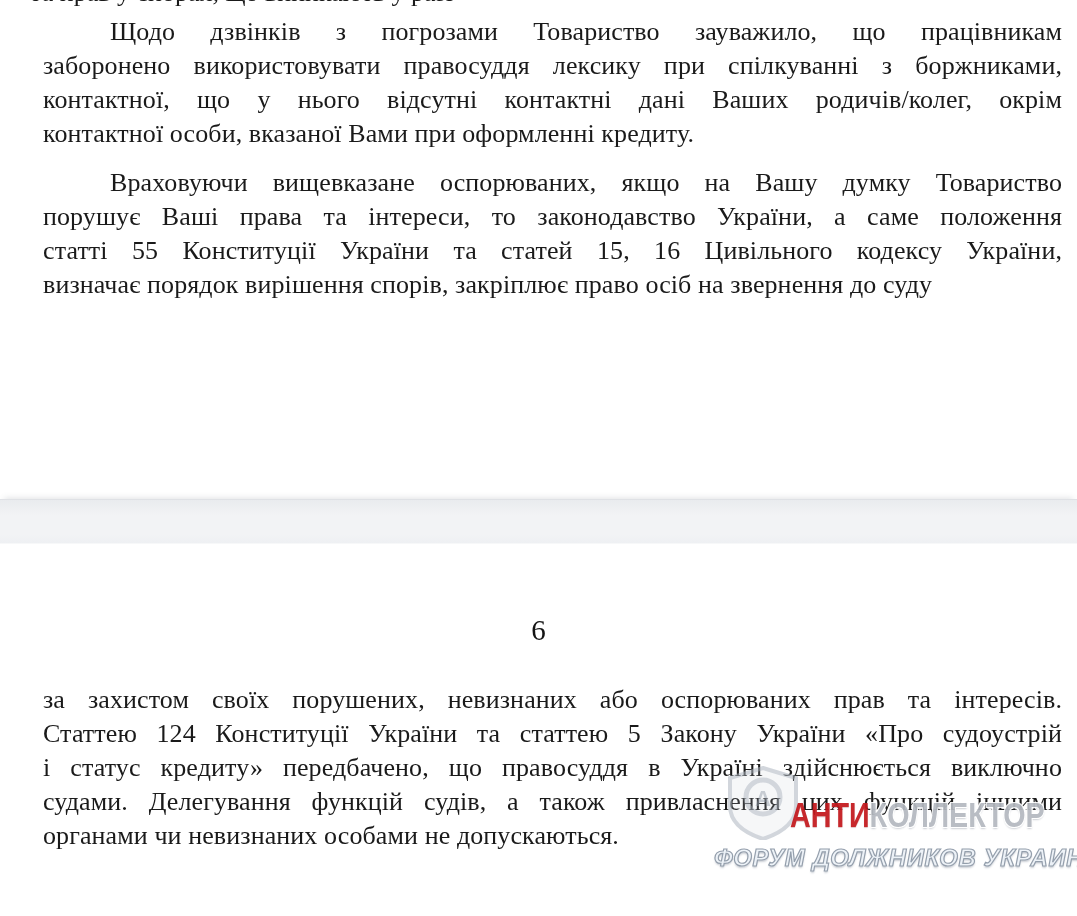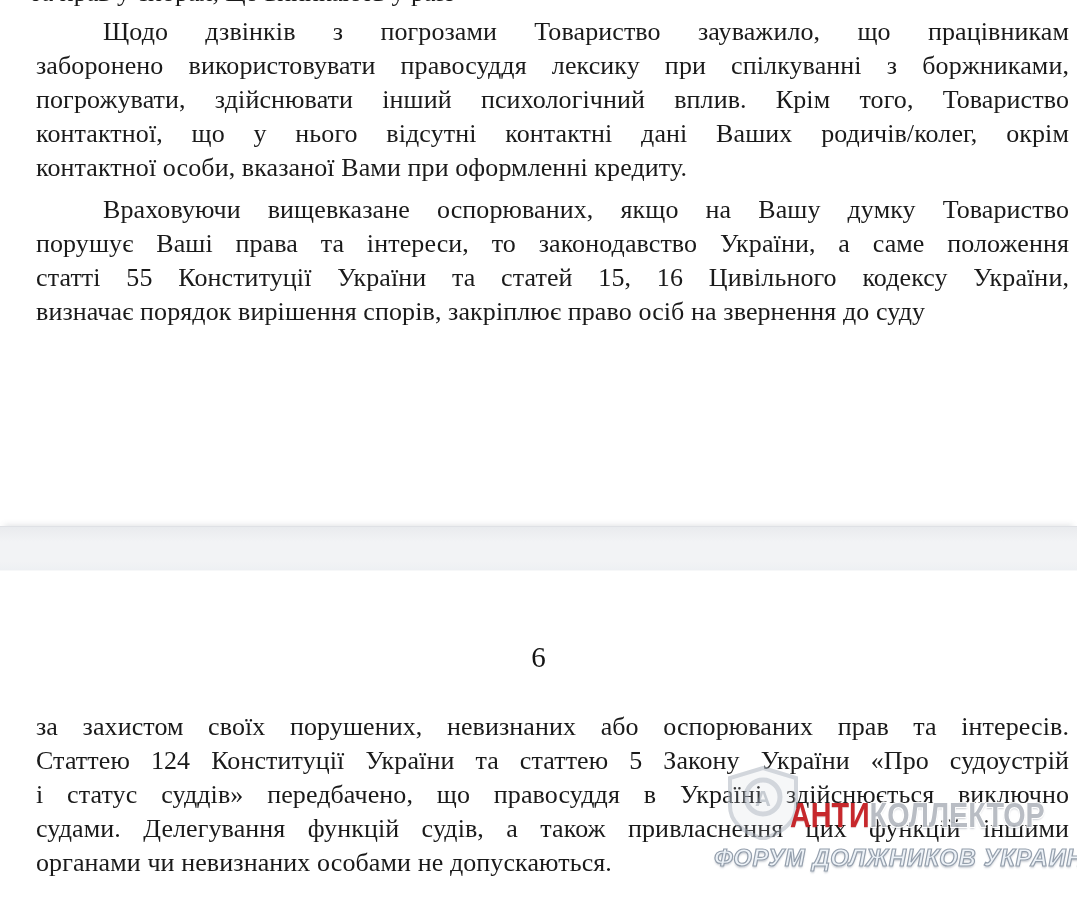--- a/index.html
+++ b/index.html
@@ -12,21 +12,21 @@
   .doc { position: relative; width: 1077px; height: 916px; background: #ffffff; }
 
   .textblock { margin-left: 30px; margin-right: 29px; }
 
   .clip-line { height: 10px; overflow: hidden; margin-left: 30px; margin-right: 29px; }
   .clip-line span {
     display: block; margin-top: -24px;
     font-size: 26px; line-height: 34px; color: #1a1a1a;
   }
 
-  .para { margin: 8px; padding-left: 28px; }
+  .para { margin: 15px; padding-left: 28px; }
   .line {
     display: block; height: 34px; overflow: hidden;
     font-size: 26px; line-height: 34px;
     text-align: justify; text-align-last: justify; -moz-text-align-last: justify;
     white-space: normal; letter-spacing: 0.1px;
   }
   .line.last { text-align-last: left; -moz-text-align-last: left; }
   .line.indent { text-indent: 67px; }
 
   .p1 { margin-top: 5px; }
@@ -79,40 +79,39 @@
 
 <div class="doc">
 
   <div class="clip-line">
     <span>та прав у спорах, що виникають у разі</span>
   </div>
 
   <div class="textblock para p1">
     <div class="line indent">Щодо дзвінків з погрозами Товариство зауважило, що працівникам</div>
     <div class="line">заборонено використовувати правосуддя лексику при спілкуванні з боржниками,</div>
-    <div class="line">погрожувати, здійснювати інший психологічний вплив. Крім того, Товариство</div>
     <div class="line">контактної, що у нього відсутні контактні дані Ваших родичів/колег, окрім</div>
     <div class="line last">контактної особи, вказаної Вами при оформленні кредиту.</div>
   </div>
 
   <div class="textblock para p2">
     <div class="line indent">Враховуючи вищевказане оспорюваних, якщо на Вашу думку Товариство</div>
     <div class="line">порушує Ваші права та інтереси, то законодавство України, а саме положення</div>
     <div class="line">статті 55 Конституції України та статей 15, 16 Цивільного кодексу України,</div>
     <div class="line last">визначає порядок вирішення спорів, закріплює право осіб на звернення до суду</div>
   </div>
 
   <div class="page-gap"></div>
 
   <div class="page-number">6</div>
 
   <div class="textblock para p3">
     <div class="line">за захистом своїх порушених, невизнаних або оспорюваних прав та інтересів.</div>
     <div class="line">Статтею 124 Конституції України та статтею 5 Закону України «Про судоустрій</div>
-    <div class="line">і статус суддів» передбачено, що правосуддя в Україні здійснюється виключно</div>
+    <div class="line">і статус кредиту» передбачено, що правосуддя в Україні здійснюється виключно</div>
     <div class="line">судами. Делегування функцій судів, а також привласнення цих функцій іншими</div>
     <div class="line last">органами чи невизнаних особами не допускаються.</div>
   </div>
 
   <div class="watermark">
     <svg class="wm-shield" width="74" height="74" viewBox="0 0 74 74">
       <path d="M37 2 L70 12 L70 40 Q70 62 37 73 Q4 62 4 40 L4 12 Z" fill="rgba(198,205,214,0.30)" stroke="#aeb6c0" stroke-width="4"></path>
       <circle cx="37" cy="31" r="17" fill="none" stroke="#aeb6c0" stroke-width="5"></circle>
       <text x="37" y="40" text-anchor="middle" font-family="Liberation Sans, sans-serif" font-size="22" font-weight="bold" fill="#9aa3af">А</text>
     </svg>

